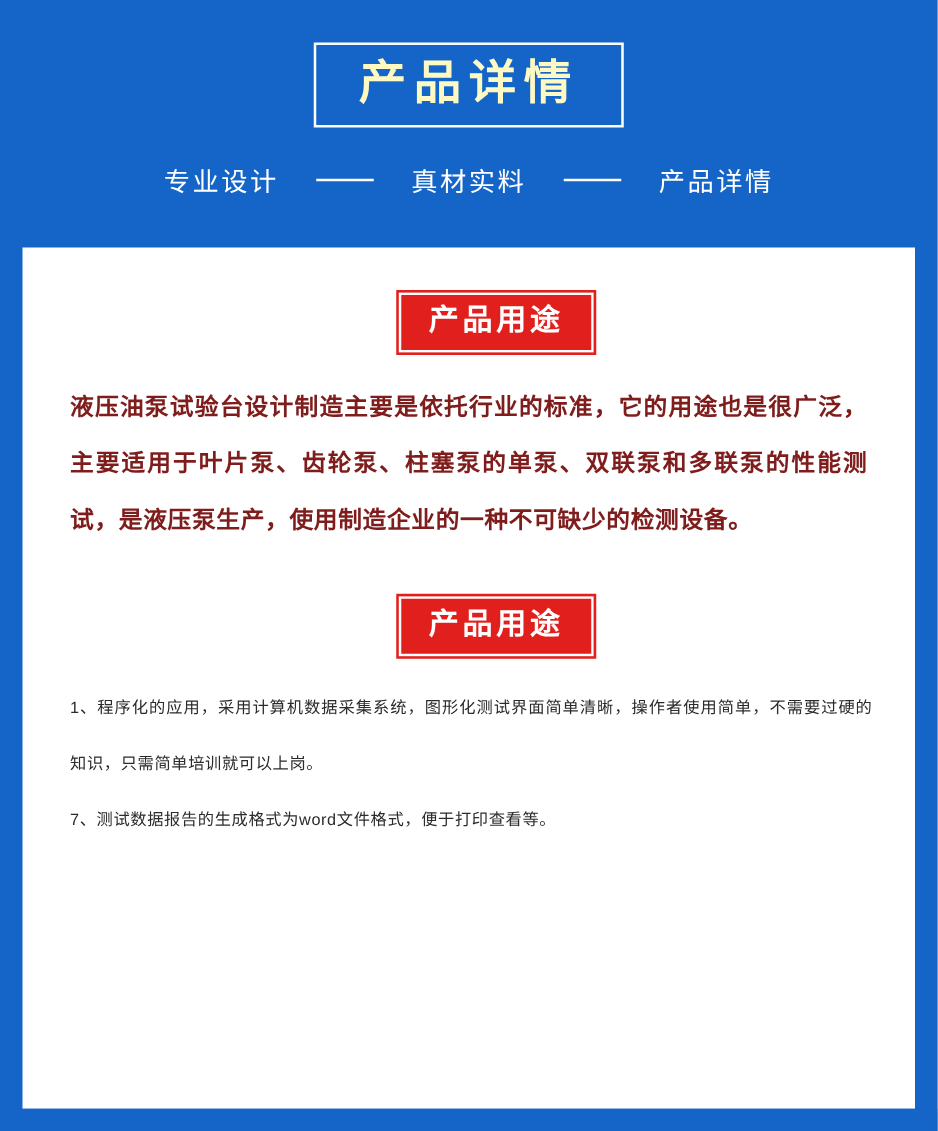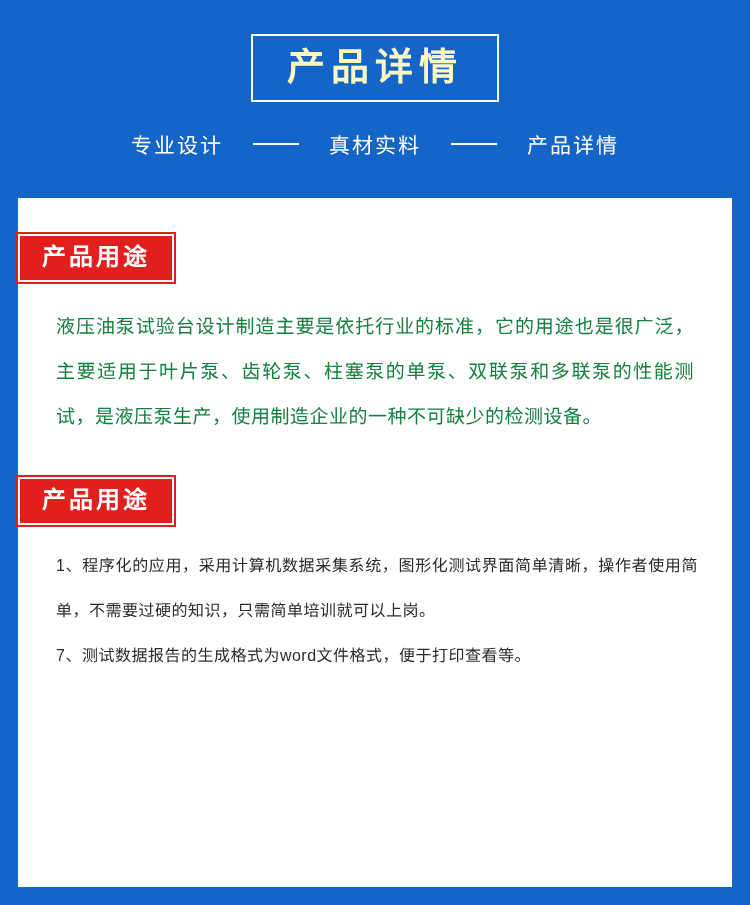--- a/index.html
+++ b/index.html
@@ -62,57 +62,60 @@
     position: absolute;
     left: 18px;
     top: 198px;
     width: 714px;
     height: 689px;
     background: #ffffff;
     box-sizing: border-box;
   }
 
   .section-badge-wrap {
+    text-align: center;
+    margin-left: 44px;
   }
   .section-badge {
     display: inline-block;
     background: #e1201d;
     color: #ffffff;
     font-size: 24px;
     font-weight: bold;
     letter-spacing: 3px;
     padding: 9px 22px 11px 22px;
     border: 2px solid #ffffff;
     outline: 2px solid #e1201d;
     line-height: 1;
     box-sizing: border-box;
   }
 
   .badge-purpose { margin-top: 36px; }
   .badge-features { margin-top: 38px; }
 
   .body-text {
-    color: #15803d;
+    color: #7f1d1d;
     font-size: 19px;
     line-height: 45px;
     letter-spacing: 0.5px;
     padding: 0 38px;
     box-sizing: border-box;
     text-align: justify;
+    font-weight: bold;
   }
   .purpose-text { margin-top: 22px; }
 
   .feature-list {
     margin-top: 18px;
     padding: 0 34px 0 38px;
     box-sizing: border-box;
   }
   .feature-item {
     color: #2b2b2b;
-    font-size: 16px;
+    font-size: 13px;
     line-height: 45px;
     letter-spacing: 0.5px;
     text-align: justify;
   }
 
   
   .bottom-band {
     position: absolute;
     left: 0;
     bottom: 0;

